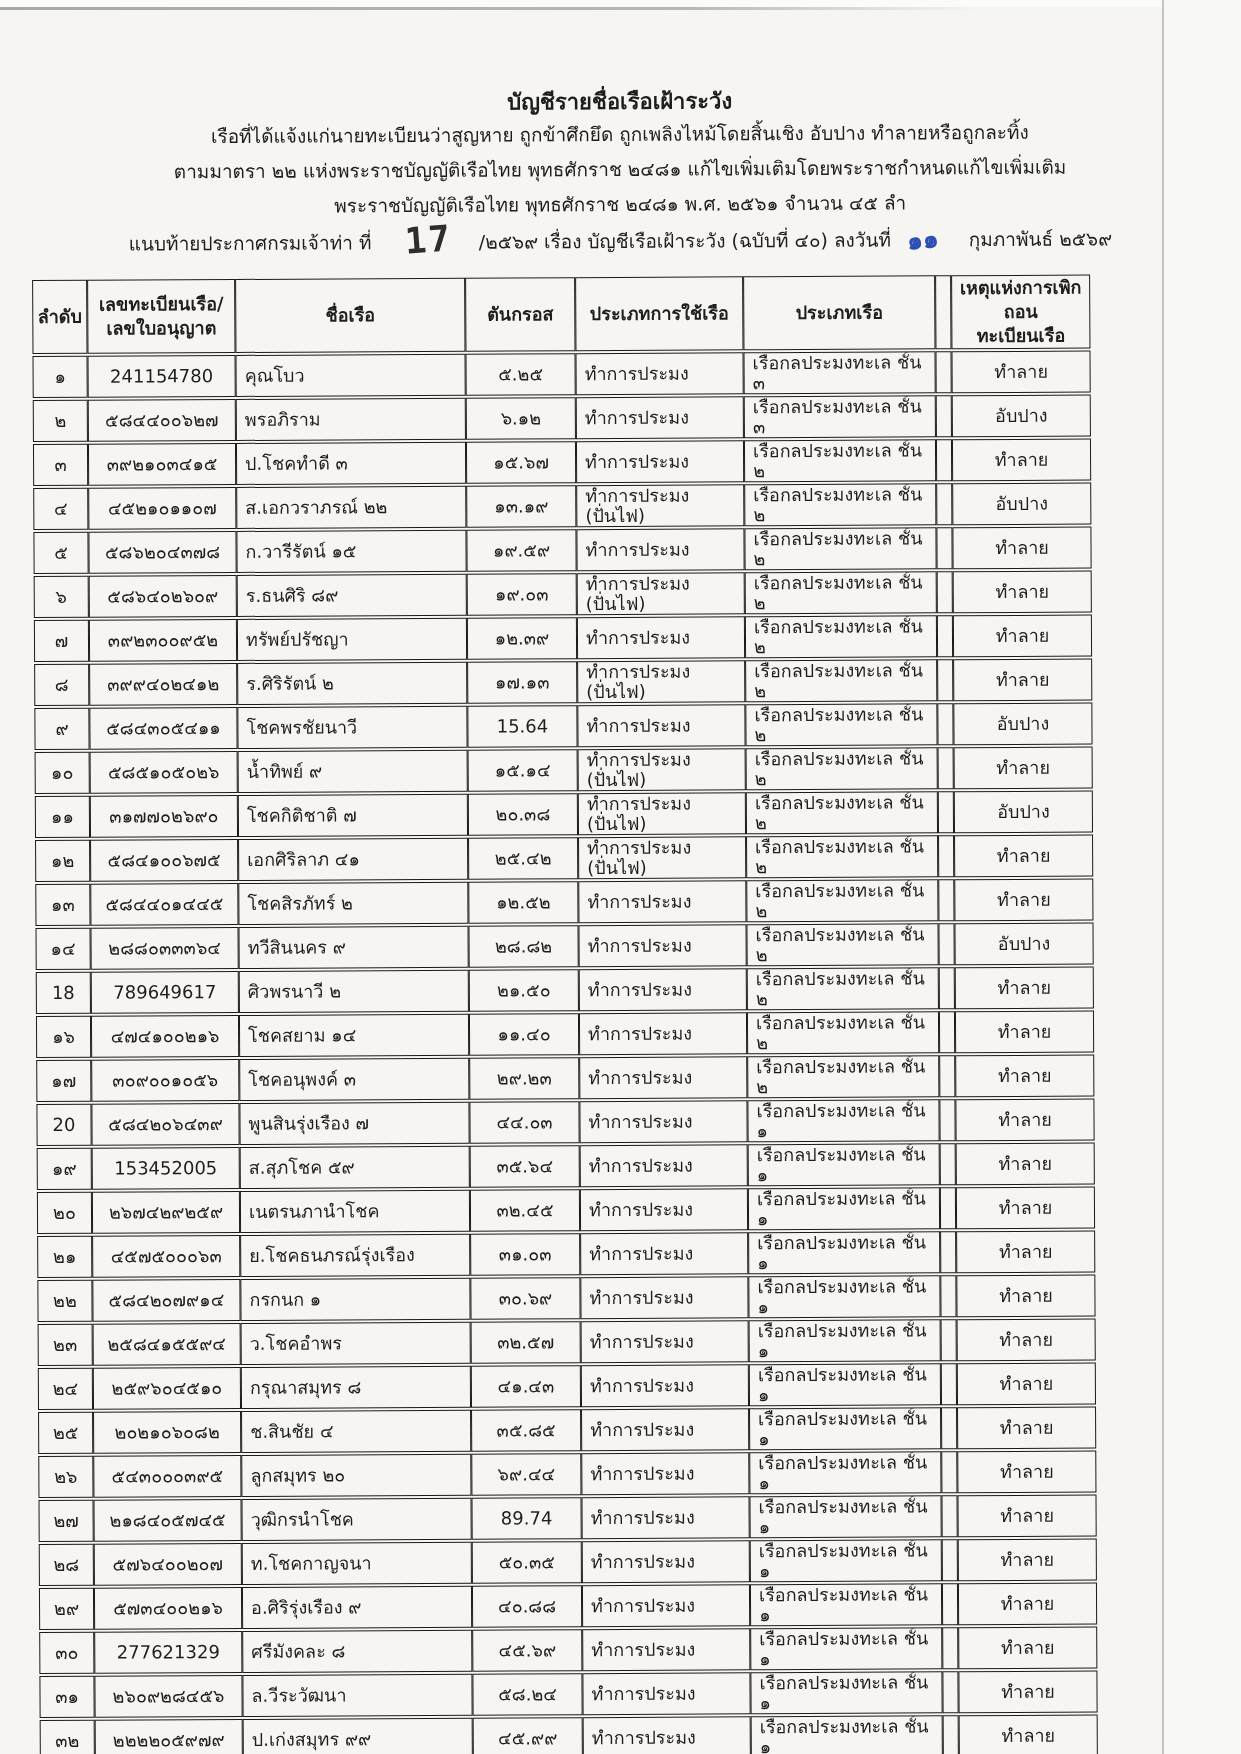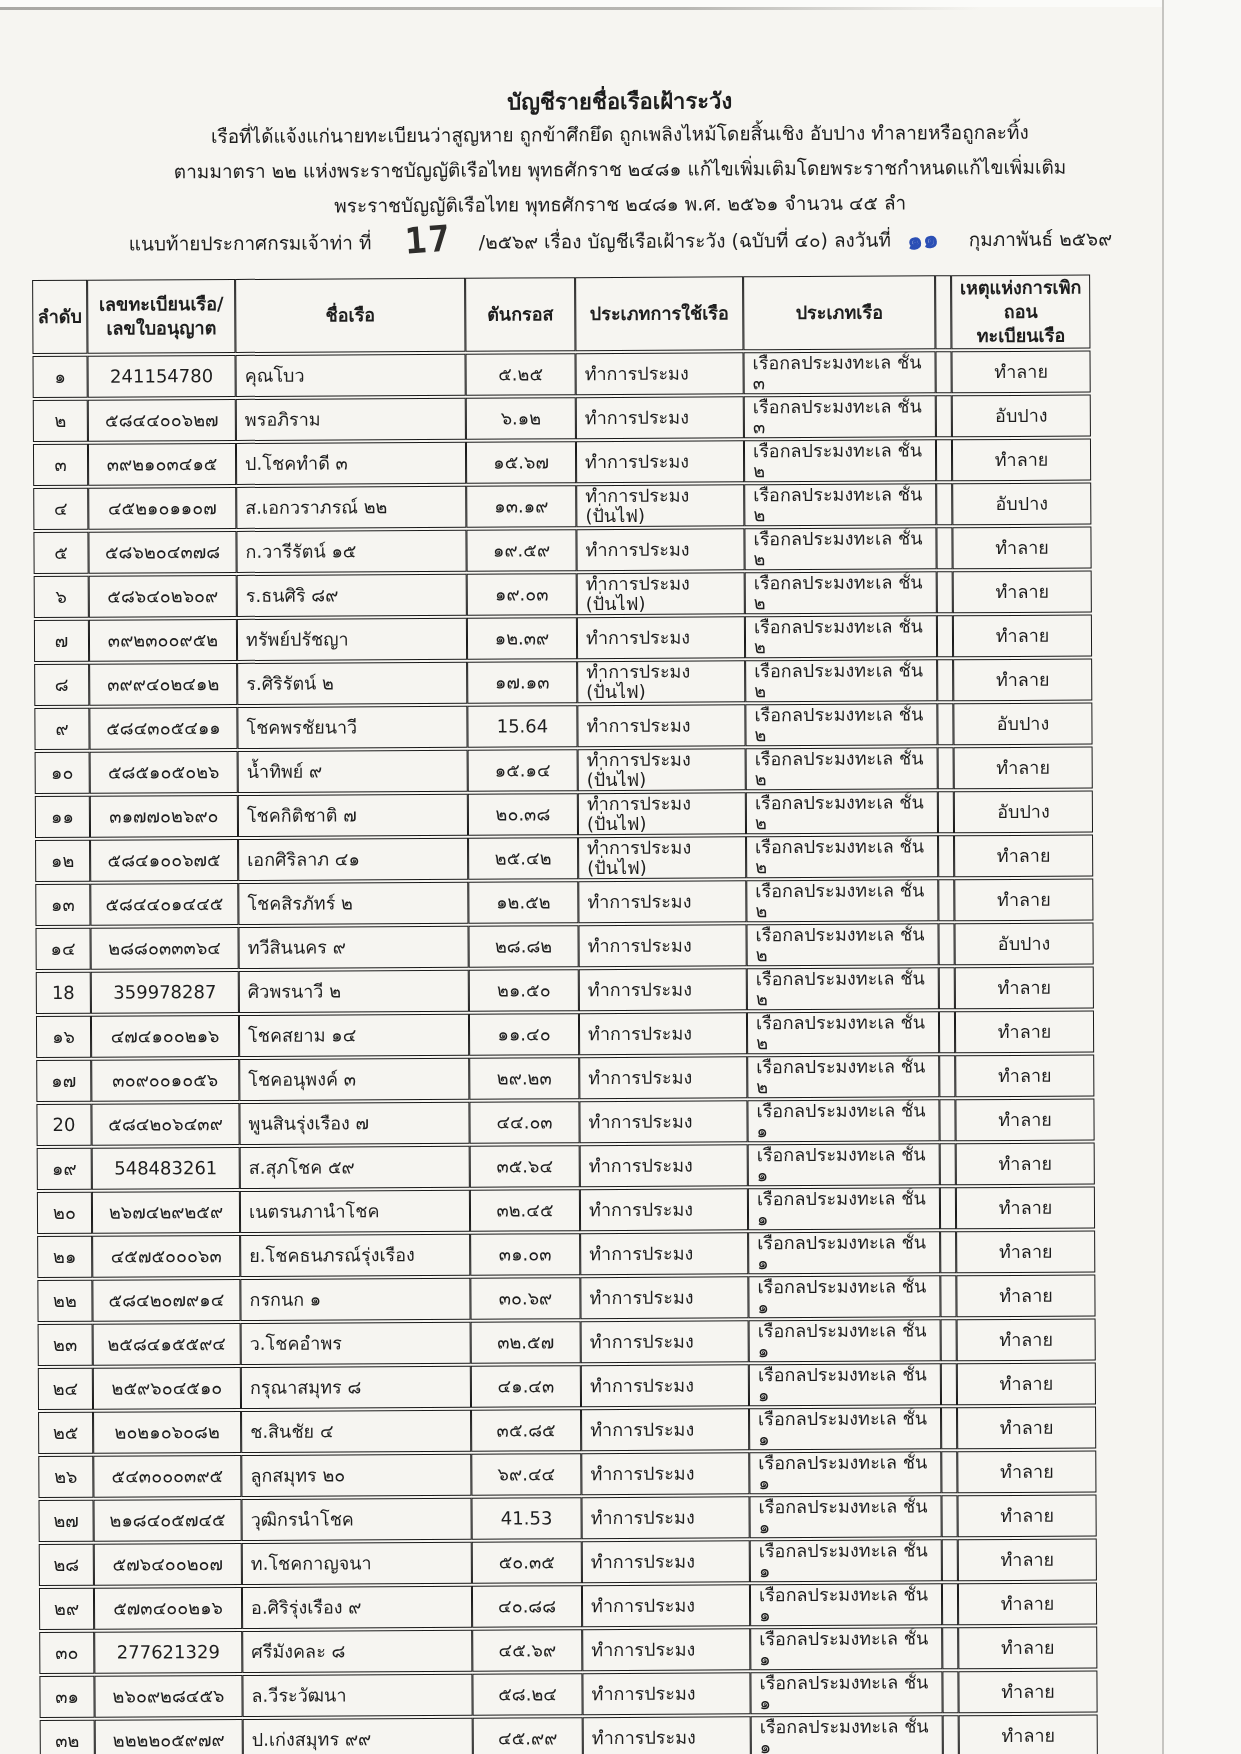--- a/index.html
+++ b/index.html
@@ -267,21 +267,21 @@
           <td class="c-center">๒๘๘๐๓๓๓๖๔</td>
           <td class="c-left">ทวีสินนคร ๙</td>
           <td class="c-center">๒๘.๘๒</td>
           <td class="c-left">ทำการประมง</td>
           <td class="c-left">เรือกลประมงทะเล ชั้น ๒</td>
           <td class="c-thin"></td>
           <td class="c-center">อับปาง</td>
         </tr>
         <tr>
           <td class="c-center">18</td>
-          <td class="c-center">359978287</td>
+          <td class="c-center">789649617</td>
           <td class="c-left">ศิวพรนาวี ๒</td>
           <td class="c-center">๒๑.๕๐</td>
           <td class="c-left">ทำการประมง</td>
           <td class="c-left">เรือกลประมงทะเล ชั้น ๒</td>
           <td class="c-thin"></td>
           <td class="c-center">ทำลาย</td>
         </tr>
         <tr>
           <td class="c-center">๑๖</td>
           <td class="c-center">๔๗๔๑๐๐๒๑๖</td>
@@ -307,21 +307,21 @@
           <td class="c-center">๕๘๔๒๐๖๔๓๙</td>
           <td class="c-left">พูนสินรุ่งเรือง ๗</td>
           <td class="c-center">๔๔.๐๓</td>
           <td class="c-left">ทำการประมง</td>
           <td class="c-left">เรือกลประมงทะเล ชั้น ๑</td>
           <td class="c-thin"></td>
           <td class="c-center">ทำลาย</td>
         </tr>
         <tr>
           <td class="c-center">๑๙</td>
-          <td class="c-center">548483261</td>
+          <td class="c-center">153452005</td>
           <td class="c-left">ส.สุภโชค ๕๙</td>
           <td class="c-center">๓๕.๖๔</td>
           <td class="c-left">ทำการประมง</td>
           <td class="c-left">เรือกลประมงทะเล ชั้น ๑</td>
           <td class="c-thin"></td>
           <td class="c-center">ทำลาย</td>
         </tr>
         <tr>
           <td class="c-center">๒๐</td>
           <td class="c-center">๒๖๗๔๒๙๒๕๙</td>
@@ -389,21 +389,21 @@
           <td class="c-center">๖๙.๔๔</td>
           <td class="c-left">ทำการประมง</td>
           <td class="c-left">เรือกลประมงทะเล ชั้น ๑</td>
           <td class="c-thin"></td>
           <td class="c-center">ทำลาย</td>
         </tr>
         <tr>
           <td class="c-center">๒๗</td>
           <td class="c-center">๒๑๘๔๐๕๗๔๕</td>
           <td class="c-left">วุฒิกรนำโชค</td>
-          <td class="c-center">41.53</td>
+          <td class="c-center">89.74</td>
           <td class="c-left">ทำการประมง</td>
           <td class="c-left">เรือกลประมงทะเล ชั้น ๑</td>
           <td class="c-thin"></td>
           <td class="c-center">ทำลาย</td>
         </tr>
         <tr>
           <td class="c-center">๒๘</td>
           <td class="c-center">๕๗๖๔๐๐๒๐๗</td>
           <td class="c-left">ท.โชคกาญจนา</td>
           <td class="c-center">๕๐.๓๕</td>

